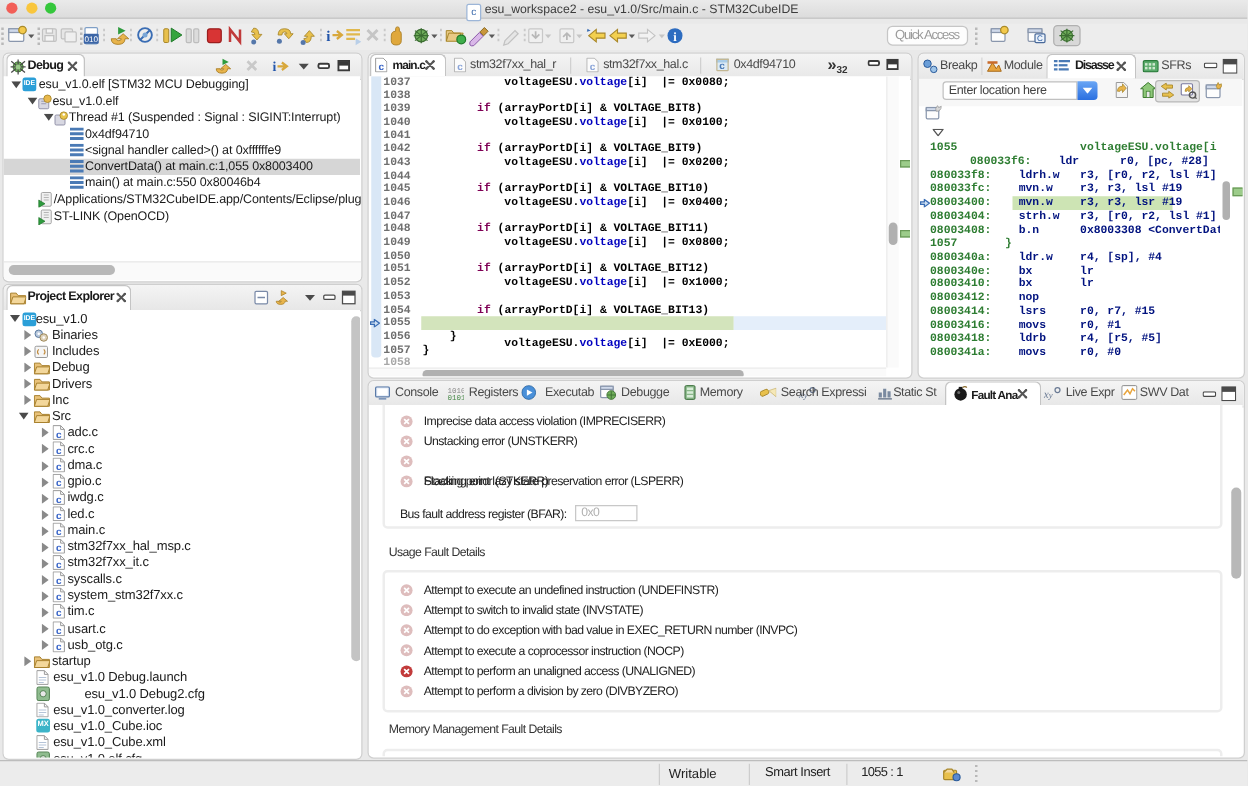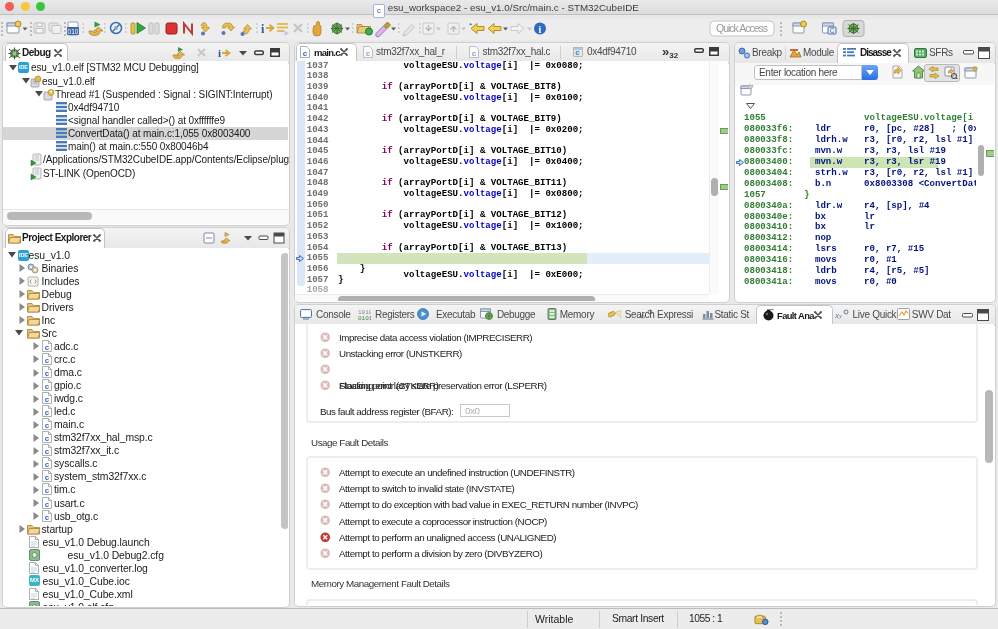--- a/index.html
+++ b/index.html
@@ -858,21 +858,21 @@
   <svg class="abs" style="left:5px;top:41px;" width="14" height="12" viewBox="0 0 14 12">
           <rect x="1" y="2" width="10" height="9" rx="1" fill="#fdfdfd" stroke="#8a97ad"></rect>
           <rect x="1" y="2" width="10" height="2.5" fill="#cfd9ea" stroke="#8a97ad"></rect>
           <path d="M9 5 q4 0 4 -4 l-2 1 l-1 -1.5 l-1.5 2.5 z" fill="#d8d8d8" stroke="#9a9a9a" stroke-width="0.6"></path>
         </svg>
   <svg class="abs" style="left:11px;top:59.5px;" width="9" height="6">
           <path d="M0.5 0.5 l8 0 l-4 5 z" fill="#fff" stroke="#555" stroke-width="1"></path>
         </svg>
 
   <div class="dline" style="left:9px;top:70.1px;color:#2e7d32;">1055                  voltageESU.voltage[i</div>
-  <div class="dline" style="left:9px;top:81.0px;"><span style="color:#2e7d32;">080033f6:</span><span style="color:#00127f;">    ldr      r0, [pc, #28]   ; (0x80034</span></div>
+  <div class="dline" style="left:9px;top:81.0px;"><span style="color:#2e7d32;margin-left:32px;">080033f6:</span><span style="color:#00127f;">    ldr      r0, [pc, #28]   ; (0x80034</span></div>
   <div class="dline" style="left:9px;top:92.0px;"><span style="color:#2e7d32;">080033f8:</span><span style="color:#00127f;">    ldrh.w   r3, [r0, r2, lsl #1]</span></div>
   <div class="dline" style="left:9px;top:102.9px;"><span style="color:#2e7d32;">080033fc:</span><span style="color:#00127f;">    mvn.w    r3, r3, lsl #19</span></div>
   <div class="abs" style="left:75px;top:113.8px;width:128px;height:10.9px;background:#cde4b4;"></div>
   <svg class="abs" style="left:1px;top:115.8px;" width="8" height="7" viewBox="0 0 8 7">
           <path d="M0.5 2.5 l3 0 l0 -2 l4 3 l-4 3 l0 -2 l-3 0 z" fill="#cfe0f2" stroke="#3a6db4" stroke-width="1"></path>
         </svg>
   <div class="dline" style="left:9px;top:113.8px;"><span style="color:#2e7d32;">08003400:</span><span style="color:#00127f;">    mvn.w    r3, r3, lsr #19</span></div>
   <div class="dline" style="left:9px;top:124.8px;"><span style="color:#2e7d32;">08003404:</span><span style="color:#00127f;">    strh.w   r3, [r0, r2, lsl #1]</span></div>
   <div class="dline" style="left:9px;top:135.7px;"><span style="color:#2e7d32;">08003408:</span><span style="color:#00127f;">    b.n      0x8003308 &lt;ConvertData</span></div>
   <div class="dline" style="left:9px;top:146.6px;color:#2e7d32;">1057       }</div>
@@ -955,21 +955,21 @@
         <path d="M2 8 l3 -4 l2 3 l2 -4 l2 2" fill="none" stroke="#e8a43c" stroke-width="1.2"></path>
       </svg>
   <div class="utabtxt" style="left:21px;top:4px;">Console</div>
   <div class="utabtxt" style="left:80px;top:4px;">Registers</div>
   <div class="utabtxt" style="left:141px;top:4px;">Executab</div>
   <div class="utabtxt" style="left:201.9px;top:4px;">Debugge</div>
   <div class="utabtxt" style="left:264.8px;top:4px;">Memory</div>
   <div class="utabtxt" style="left:329.7px;top:4px;">Search</div>
   <div class="utabtxt" style="left:362.1px;top:4px;">Expressi</div>
   <div class="utabtxt" style="left:419.5px;top:4px;">Static St</div>
-  <div class="utabtxt" style="left:557.6px;top:4px;">Live Quick</div>
+  <div class="utabtxt" style="left:557.6px;top:4px;">Live Expr</div>
   <div class="utabtxt" style="left:616.8px;top:4px;">SWV Dat</div>
   <div class="tabtxt" style="left:482px;top:4.5px;font-size:9.4px;letter-spacing:-0.6px;">Fault Ana</div>
   <div class="closex" style="left:519px;top:6px;">
         <svg viewBox="0 0 8 8">
           <path d="M1 1 L7 7 M7 1 L1 7" stroke="#555" stroke-width="1.6" stroke-linecap="round" fill="none"></path>
           <path d="M0.6 0.6 L2 2 M7.4 0.6 L6 2 M0.6 7.4 L2 6 M7.4 7.4 L6 6" stroke="#555" stroke-width="1.8" fill="none"></path>
         </svg>
       </div>
   <svg class="abs" style="left:667px;top:8px;" width="11" height="5">
         <rect x="0.5" y="0.5" width="10" height="3.5" rx="1" fill="#fff" stroke="#4a4a4a"></rect>

